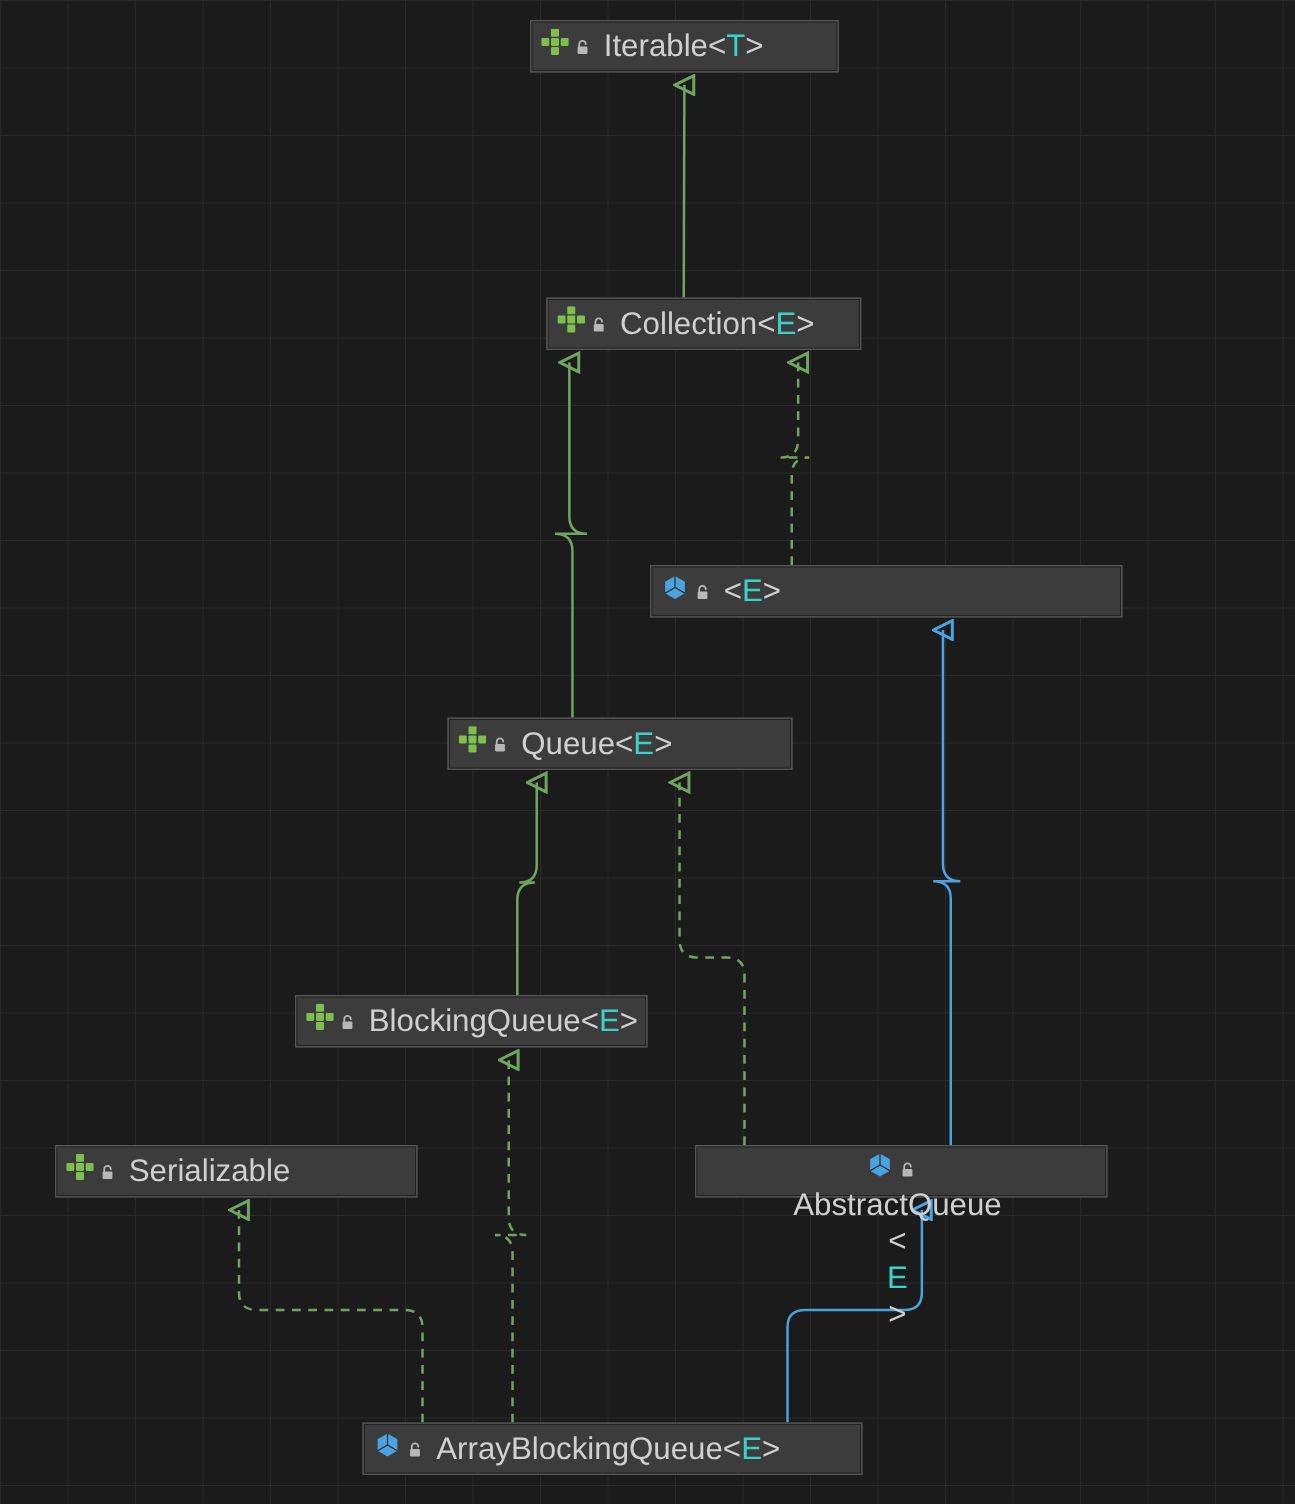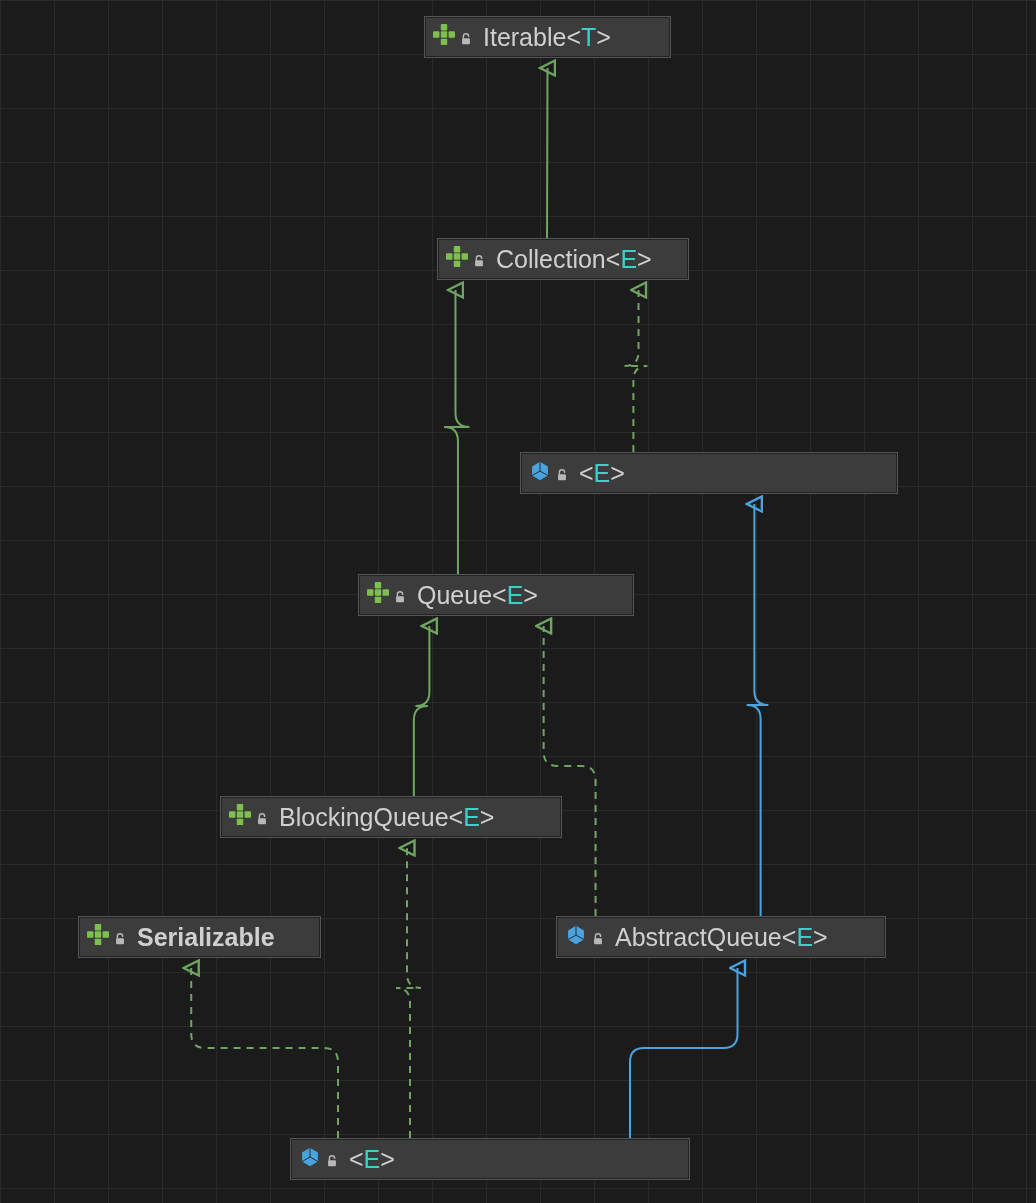--- a/index.html
+++ b/index.html
@@ -155,60 +155,60 @@
         <span><svg class="lock-icon" viewBox="0 0 16 16">
     <path d="M5 7 V5 a3 3 0 0 1 6 0" fill="none" stroke="#b8b8b8" stroke-width="1.6" stroke-linecap="round"></path>
     <rect x="3.5" y="7" width="9" height="7" rx="1.2" fill="#b8b8b8"></rect>
   </svg></span>
       </span>
       <span>Queue</span>
       <span class="gen">&lt;</span>
       <span class="param">E</span>
       <span class="gen">&gt;</span>
     </div>
-    <div class="node" style="left: 220px; top: 796px; width: 342px;">
+    <div class="node" style="left: 236px; top: 796px; width: 282px;">
       <span class="icons">
         <span><svg class="type-icon" viewBox="0 0 24 24">
     <g fill="#7fbf4d">
       <rect x="0" y="8" width="7" height="7" rx="1"></rect>
       <rect x="8.5" y="0" width="7" height="7" rx="1"></rect>
       <rect x="8.5" y="8" width="7" height="7" rx="1"></rect>
       <rect x="8.5" y="16" width="7" height="7" rx="1"></rect>
       <rect x="17" y="8" width="7" height="7" rx="1"></rect>
     </g>
   </svg></span>
         <span><svg class="lock-icon" viewBox="0 0 16 16">
     <path d="M5 7 V5 a3 3 0 0 1 6 0" fill="none" stroke="#b8b8b8" stroke-width="1.6" stroke-linecap="round"></path>
     <rect x="3.5" y="7" width="9" height="7" rx="1.2" fill="#b8b8b8"></rect>
   </svg></span>
       </span>
       <span>BlockingQueue</span>
       <span class="gen">&lt;</span>
       <span class="param">E</span>
       <span class="gen">&gt;</span>
     </div>
-    <div class="node" style="left: 78px; top: 916px; width: 243px; font-weight: bold;">
+    <div class="node" style="left: 44px; top: 916px; width: 290px;">
       <span class="icons">
         <span><svg class="type-icon" viewBox="0 0 24 24">
     <g fill="#7fbf4d">
       <rect x="0" y="8" width="7" height="7" rx="1"></rect>
       <rect x="8.5" y="0" width="7" height="7" rx="1"></rect>
       <rect x="8.5" y="8" width="7" height="7" rx="1"></rect>
       <rect x="8.5" y="16" width="7" height="7" rx="1"></rect>
       <rect x="17" y="8" width="7" height="7" rx="1"></rect>
     </g>
   </svg></span>
         <span><svg class="lock-icon" viewBox="0 0 16 16">
     <path d="M5 7 V5 a3 3 0 0 1 6 0" fill="none" stroke="#b8b8b8" stroke-width="1.6" stroke-linecap="round"></path>
     <rect x="3.5" y="7" width="9" height="7" rx="1.2" fill="#b8b8b8"></rect>
   </svg></span>
       </span>
       <span>Serializable</span>
     </div>
-    <div class="node" style="left: 556px; top: 916px; width: 330px;">
+    <div class="node" style="left: 556px; top: 916px; width: 330px; flex-direction: column;">
       <span class="icons">
         <span><svg class="type-icon" viewBox="0 0 24 24">
     <g transform="translate(12 12)">
       <polygon points="0,-10 8.66,-5 8.66,5 0,10 -8.66,5 -8.66,-5" fill="#4aa3df"></polygon>
       <path d="M0,-10 L0,0 L8.66,5 M0,0 L-8.66,5" stroke="#222" stroke-width="1" fill="none"></path>
     </g>
   </svg></span>
         <span><svg class="lock-icon" viewBox="0 0 16 16">
     <path d="M5 7 V5 a3 3 0 0 1 6 0" fill="none" stroke="#b8b8b8" stroke-width="1.6" stroke-linecap="round"></path>
     <rect x="3.5" y="7" width="9" height="7" rx="1.2" fill="#b8b8b8"></rect>
@@ -225,17 +225,18 @@
     <g transform="translate(12 12)">
       <polygon points="0,-10 8.66,-5 8.66,5 0,10 -8.66,5 -8.66,-5" fill="#4aa3df"></polygon>
       <path d="M0,-10 L0,0 L8.66,5 M0,0 L-8.66,5" stroke="#222" stroke-width="1" fill="none"></path>
     </g>
   </svg></span>
         <span><svg class="lock-icon" viewBox="0 0 16 16">
     <path d="M5 7 V5 a3 3 0 0 1 6 0" fill="none" stroke="#b8b8b8" stroke-width="1.6" stroke-linecap="round"></path>
     <rect x="3.5" y="7" width="9" height="7" rx="1.2" fill="#b8b8b8"></rect>
   </svg></span>
       </span>
+      <span>ArrayBlockingQueue</span>
       <span class="gen">&lt;</span>
       <span class="param">E</span>
       <span class="gen">&gt;</span>
     </div>
   </div>
 
 </body></html>

